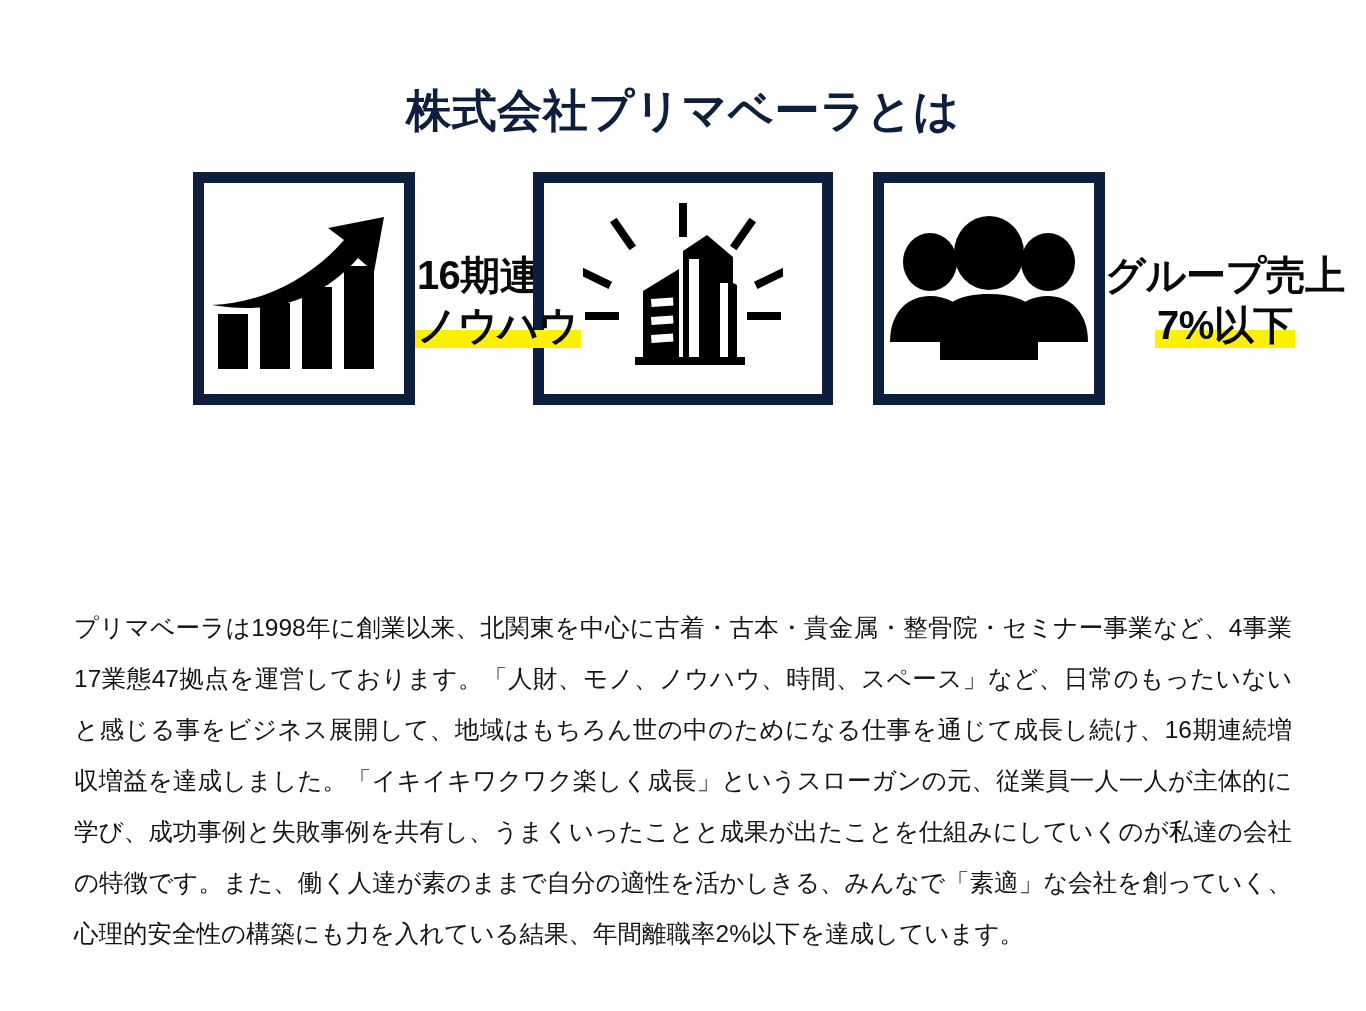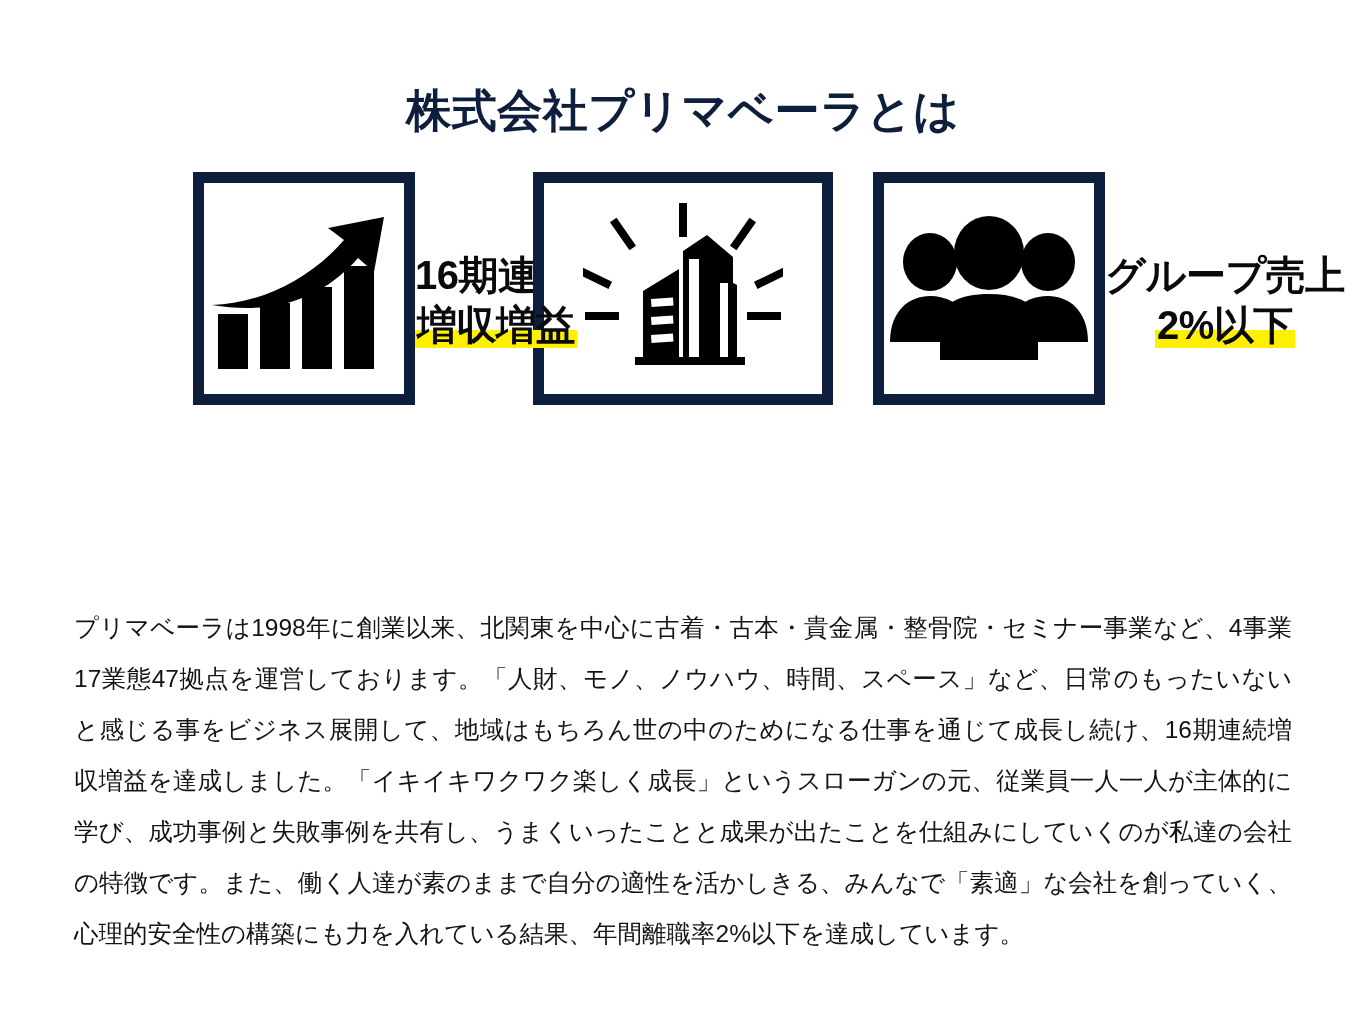--- a/index.html
+++ b/index.html
@@ -148,21 +148,21 @@
               <rect x="56" y="99" width="30" height="66"></rect>
               <rect x="98" y="83" width="30" height="82"></rect>
               <rect x="140" y="62" width="30" height="103"></rect>
               <path d="M8 101 C 52 100, 104 78, 140 36 L 124 24 L 180 13 L 170 68 L 154 54 C 114 100, 62 110, 8 101 Z"></path>
             </g>
           </svg>
         </span>
       </div>
       <div class="caption">
         <span class="line1">16期連続</span>
-        <span class="line2"><span class="hl">増収増益</span></span>
+        <span class="line2"><span class="hl">ノウハウ</span></span>
       </div>
     </div>
 
     <div class="card">
       <div class="icon-frame">
         <span>
           <svg width="200" height="180" viewBox="0 0 200 180" aria-hidden="true">
             <g fill="#000000">
 
               <rect x="96" y="4" width="8" height="34"></rect>
@@ -206,21 +206,21 @@
               <path d="M204 128 C 204 96, 184 82, 164 82 C 148 82, 134 90, 128 100 L 128 128 Z"></path>
 
               <ellipse cx="105" cy="39" rx="35" ry="37"></ellipse>
               <path d="M56 146 L56 108 C 56 90, 76 80, 105 80 C 134 80, 154 90, 154 108 L 154 146 Z"></path>
             </g>
           </svg>
         </span>
       </div>
       <div class="caption">
         <span class="line1">グループ売上</span>
-        <span class="line2"><span class="hl">2%以下</span></span>
+        <span class="line2"><span class="hl">7%以下</span></span>
       </div>
     </div>
 
   </div>
 
   <p class="body-copy">プリマベーラは1998年に創業以来、北関東を中心に古着・古本・貴金属・整骨院・セミナー事業など、4事業17業態47拠点を運営しております。「人財、モノ、ノウハウ、時間、スペース」など、日常のもったいないと感じる事をビジネス展開して、地域はもちろん世の中のためになる仕事を通じて成長し続け、16期連続増収増益を達成しました。「イキイキワクワク楽しく成長」というスローガンの元、従業員一人一人が主体的に学び、成功事例と失敗事例を共有し、うまくいったことと成果が出たことを仕組みにしていくのが私達の会社の特徴です。また、働く人達が素のままで自分の適性を活かしきる、みんなで「素適」な会社を創っていく、心理的安全性の構築にも力を入れている結果、年間離職率2%以下を達成しています。</p>
 
 </div>
 
 </body></html>

